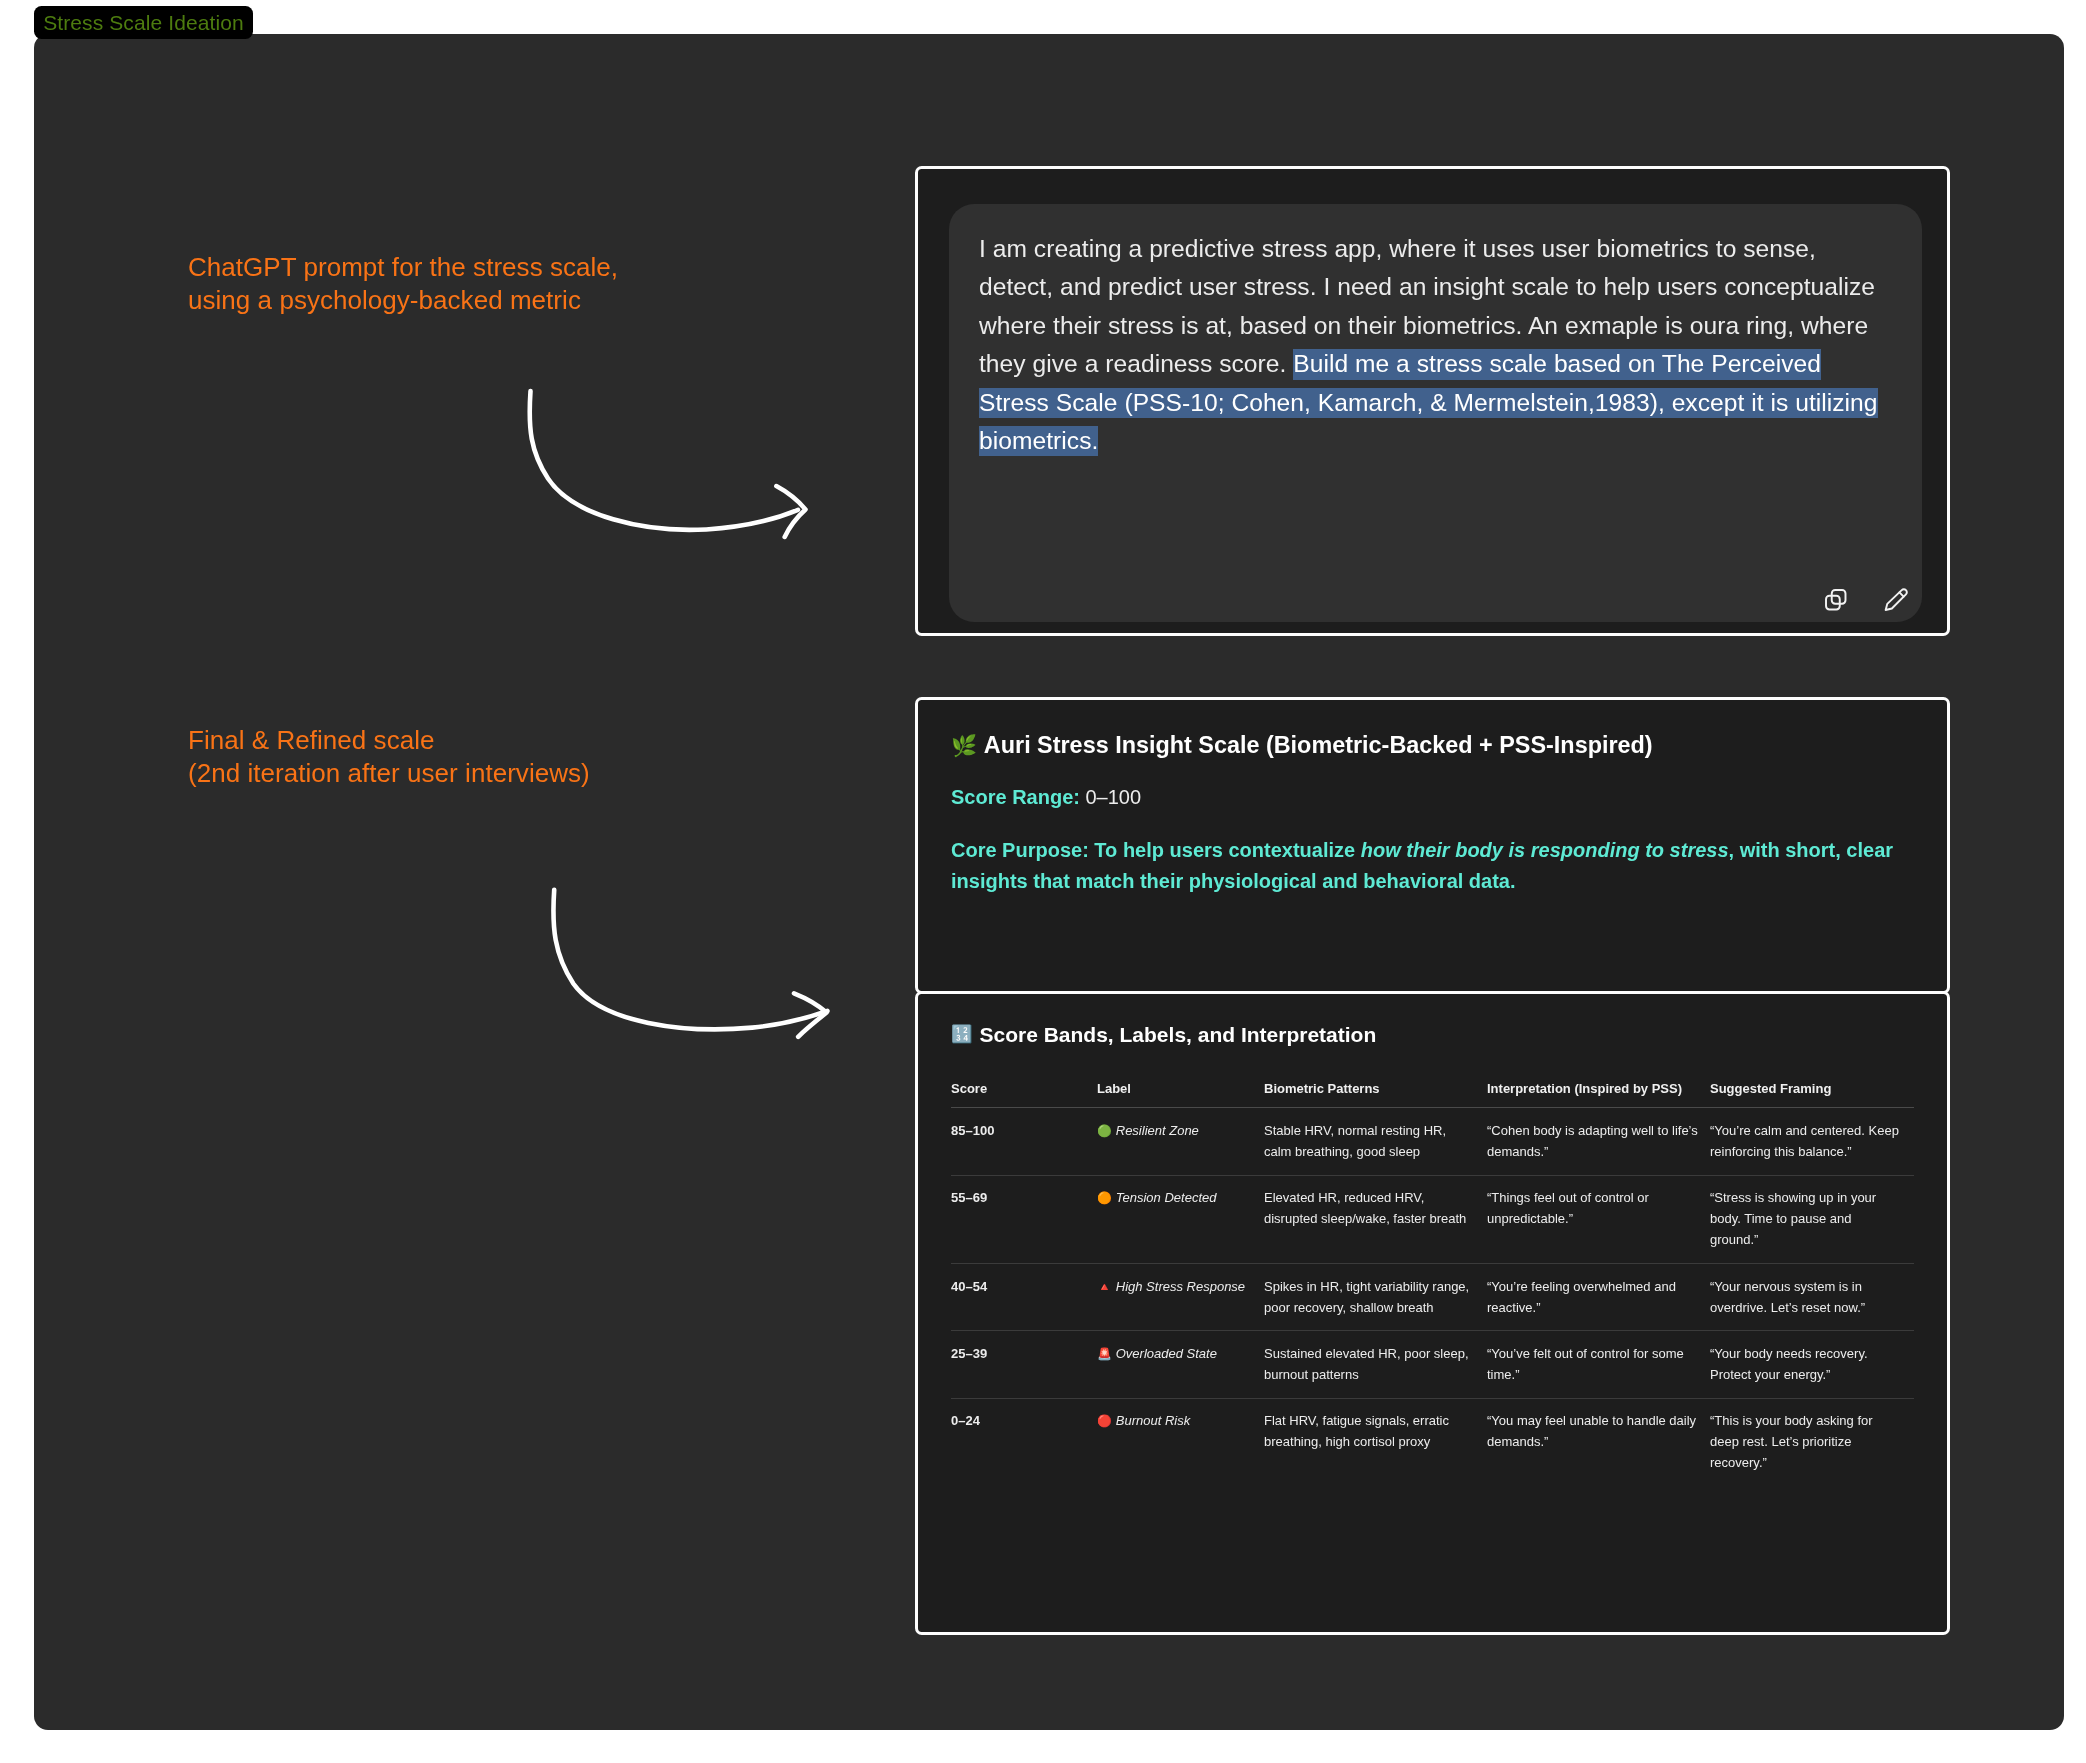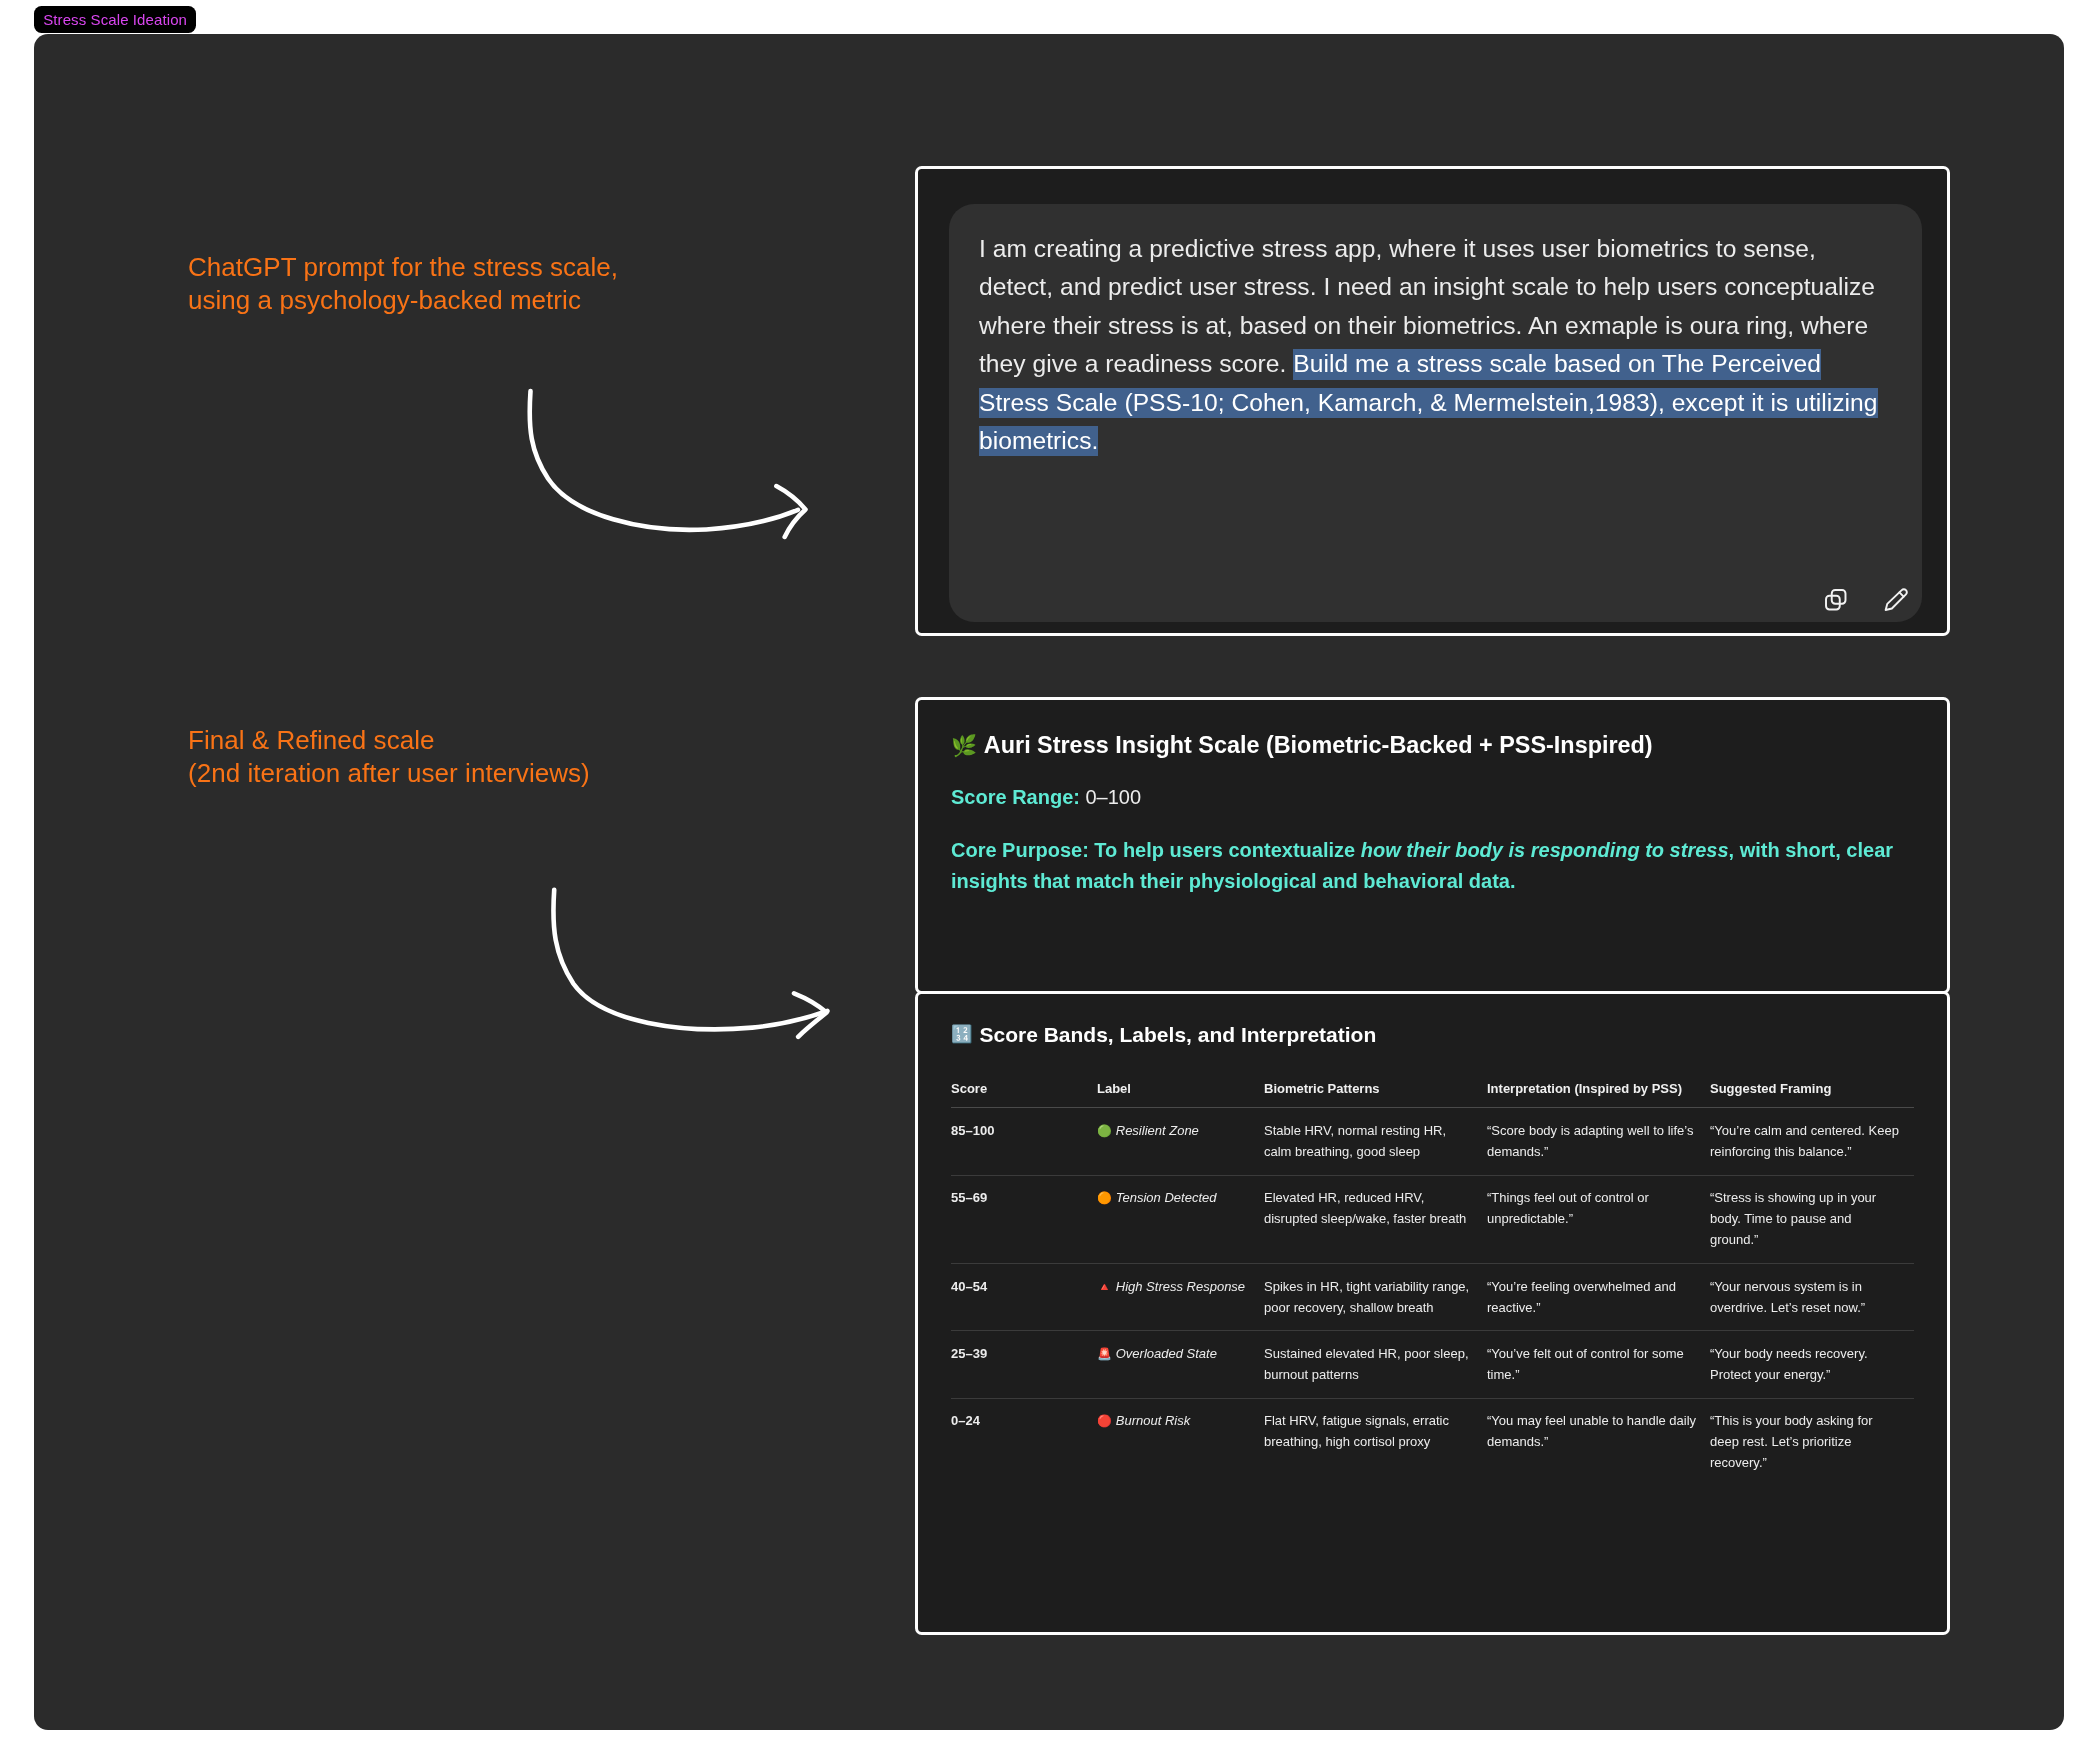--- a/index.html
+++ b/index.html
@@ -15,22 +15,22 @@
     position: relative;
     overflow: hidden;
   }
 
   
   #frame-label {
     position: absolute;
     left: 34px;
     top: 5.8px;
     background: #000000;
-    color: #d946ef;
-    font-size: 15px;
+    color: #4d7c0f;
+    font-size: 21px;
     line-height: 1;
     padding: 5.8px 9.2px 6.7px 9.2px;
     border-radius: 7.5px;
     letter-spacing: 0.1px;
     white-space: nowrap;
     z-index: 40;
   }
 
   
   #canvas {
@@ -289,21 +289,21 @@
           <th>Biometric Patterns</th>
           <th>Interpretation (Inspired by PSS)</th>
           <th>Suggested Framing</th>
         </tr>
       </thead>
       <tbody id="bands-body">
           <tr>
             <td class="c-score">85–100</td>
             <td class="c-label"><span class="emoji">🟢</span><span>Resilient Zone</span></td>
             <td>Stable HRV, normal resting HR, calm breathing, good sleep</td>
-            <td>“Score body is adapting well to life’s demands.”</td>
+            <td>“Cohen body is adapting well to life’s demands.”</td>
             <td>“You’re calm and centered. Keep reinforcing this balance.”</td>
           </tr>
           <tr>
             <td class="c-score">55–69</td>
             <td class="c-label"><span class="emoji">🟠</span><span>Tension Detected</span></td>
             <td>Elevated HR, reduced HRV, disrupted sleep/wake, faster breath</td>
             <td>“Things feel out of control or unpredictable.”</td>
             <td>“Stress is showing up in your body. Time to pause and ground.”</td>
           </tr>
           <tr>

